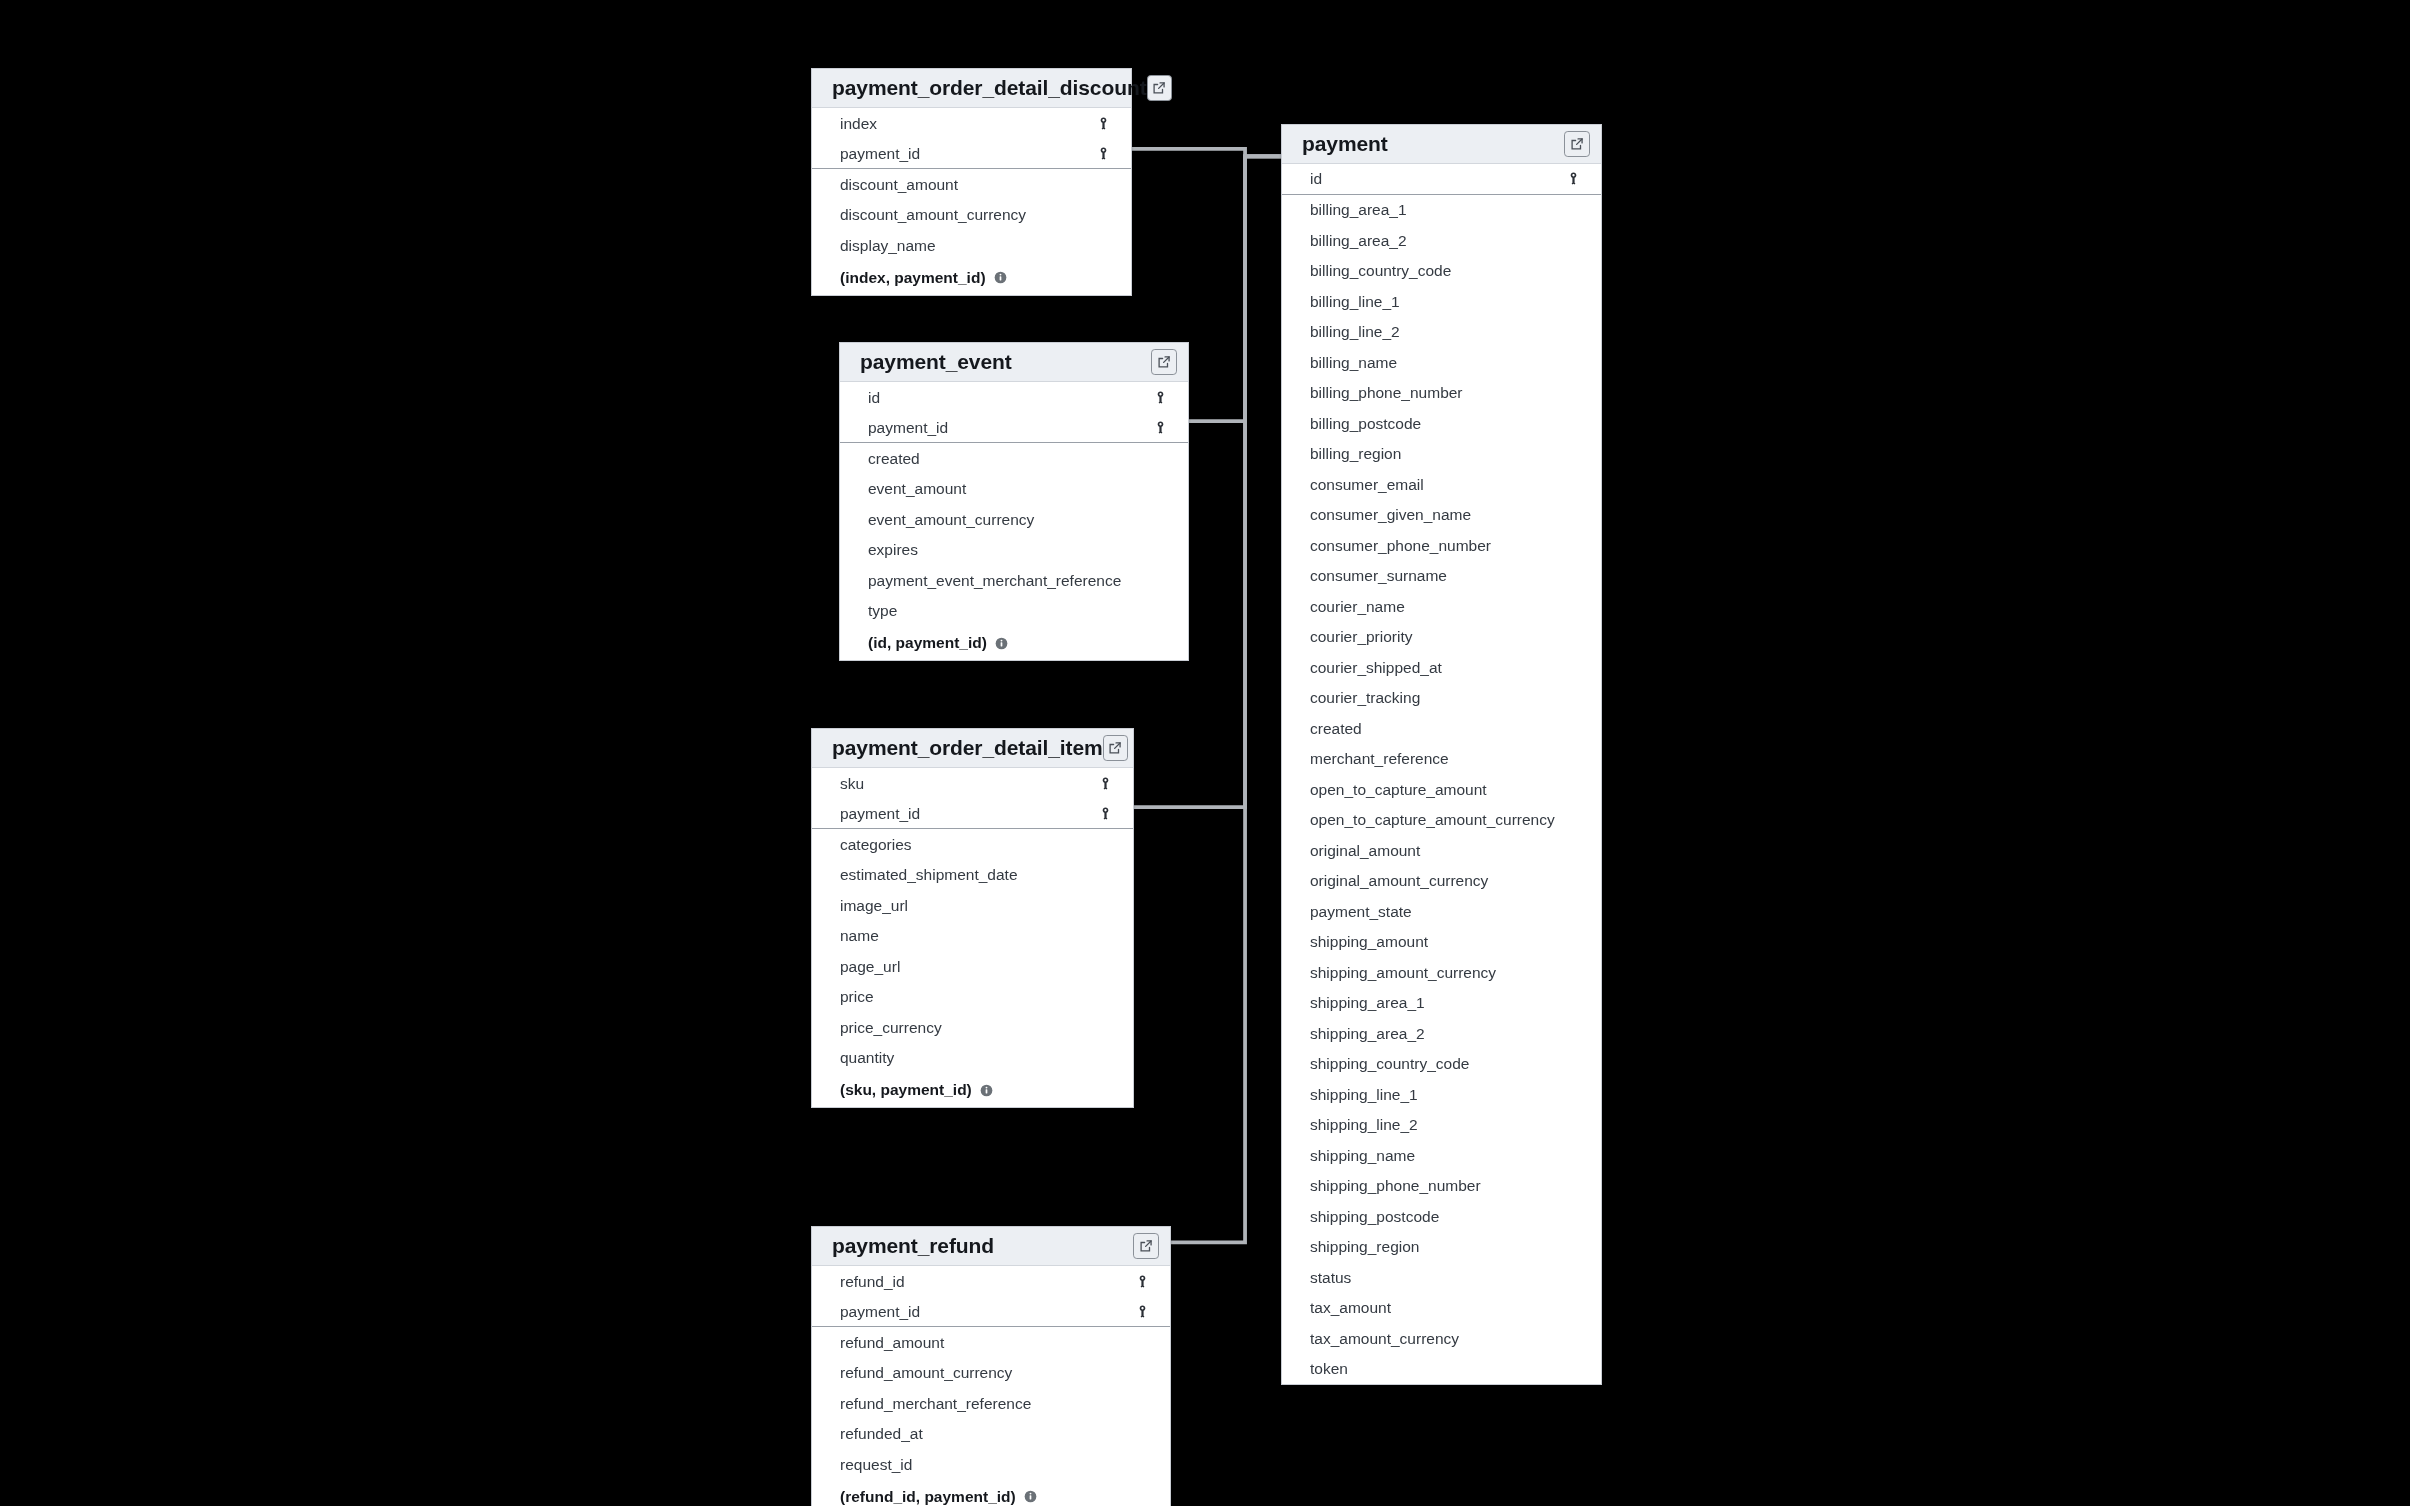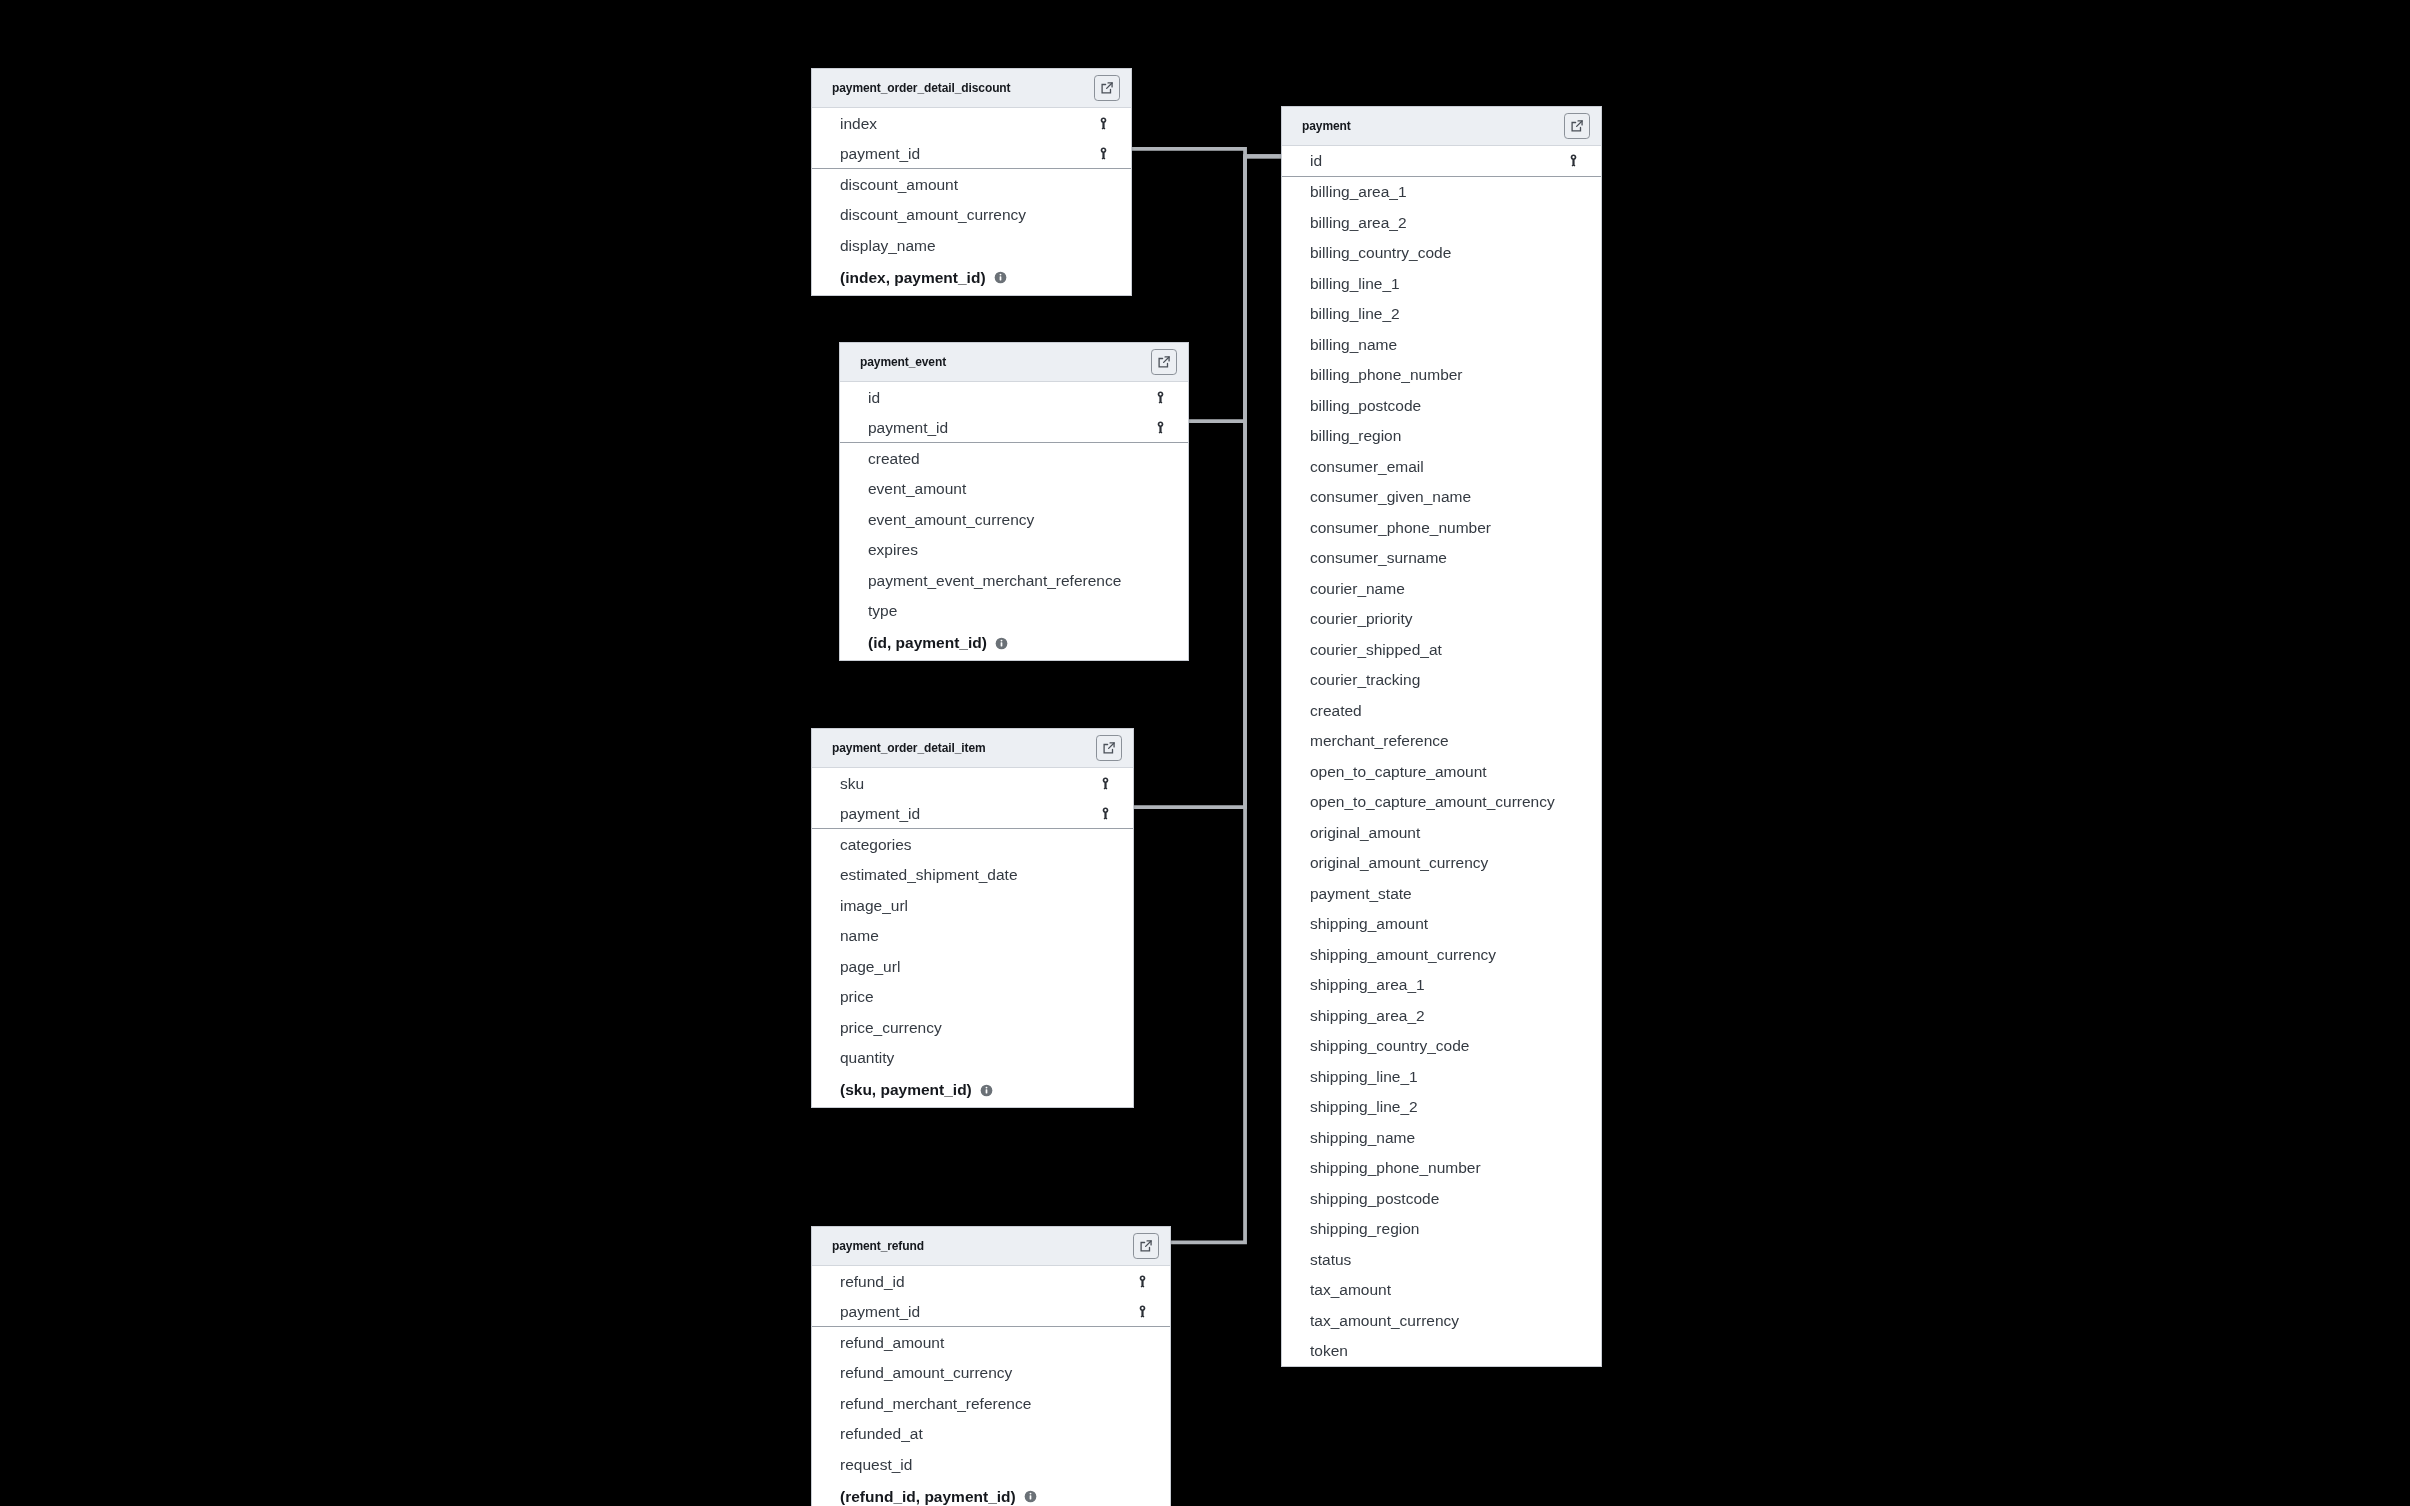--- a/index.html
+++ b/index.html
@@ -47,21 +47,21 @@
     align-items: center;
     justify-content: space-between;
     background: #eceff3;
     border-bottom: 0.9px solid #d3d7dd;
     height: 39px;
     padding: 0 11.3px 0 20px;
     box-sizing: border-box;
   }
 
   .entity-title {
-    font-size: 12px;
+    font-size: 21px;
     font-weight: bold;
     color: #15181d;
     letter-spacing: -0.1px;
     white-space: nowrap;
   }
 
   .open-btn {
     width: 23.5px;
     height: 23.5px;
     border: 0.9px solid #8b9199;
@@ -339,21 +339,21 @@
           <div class="composite-row">
             <span>(refund_id, payment_id)</span>
             <svg viewBox="0 0 16 16" width="13" height="13" class="info-icon">
               <circle cx="8" cy="8" r="7.2" fill="#6b7177"></circle>
               <circle cx="8" cy="4.4" r="1.15" fill="#ffffff"></circle>
               <rect x="6.95" y="6.5" width="2.1" height="5.3" rx="0.6" fill="#ffffff"></rect>
             </svg>
           </div>
         </div>
       </div>
-      <div class="entity" style="left: 1281px; top: 106px; width: 321px;">
+      <div class="entity" style="left: 1281px; top: 124px; width: 321px;">
         <div class="entity-header">
           <span class="entity-title">payment</span>
           <div class="open-btn">
             <svg viewBox="0 0 16 16" width="14" height="14">
               <g stroke="#4a5058" stroke-width="1.5" fill="none" stroke-linecap="round">
                 <path d="M9.2 2.2 L13.8 2.2 L13.8 6.8"></path>
                 <path d="M13.8 2.2 L7.6 8.4"></path>
                 <path d="M12.0 9.6 L12.0 13.6 L2.4 13.6 L2.4 4.0 L6.4 4.0"></path>
               </g>
             </svg>

